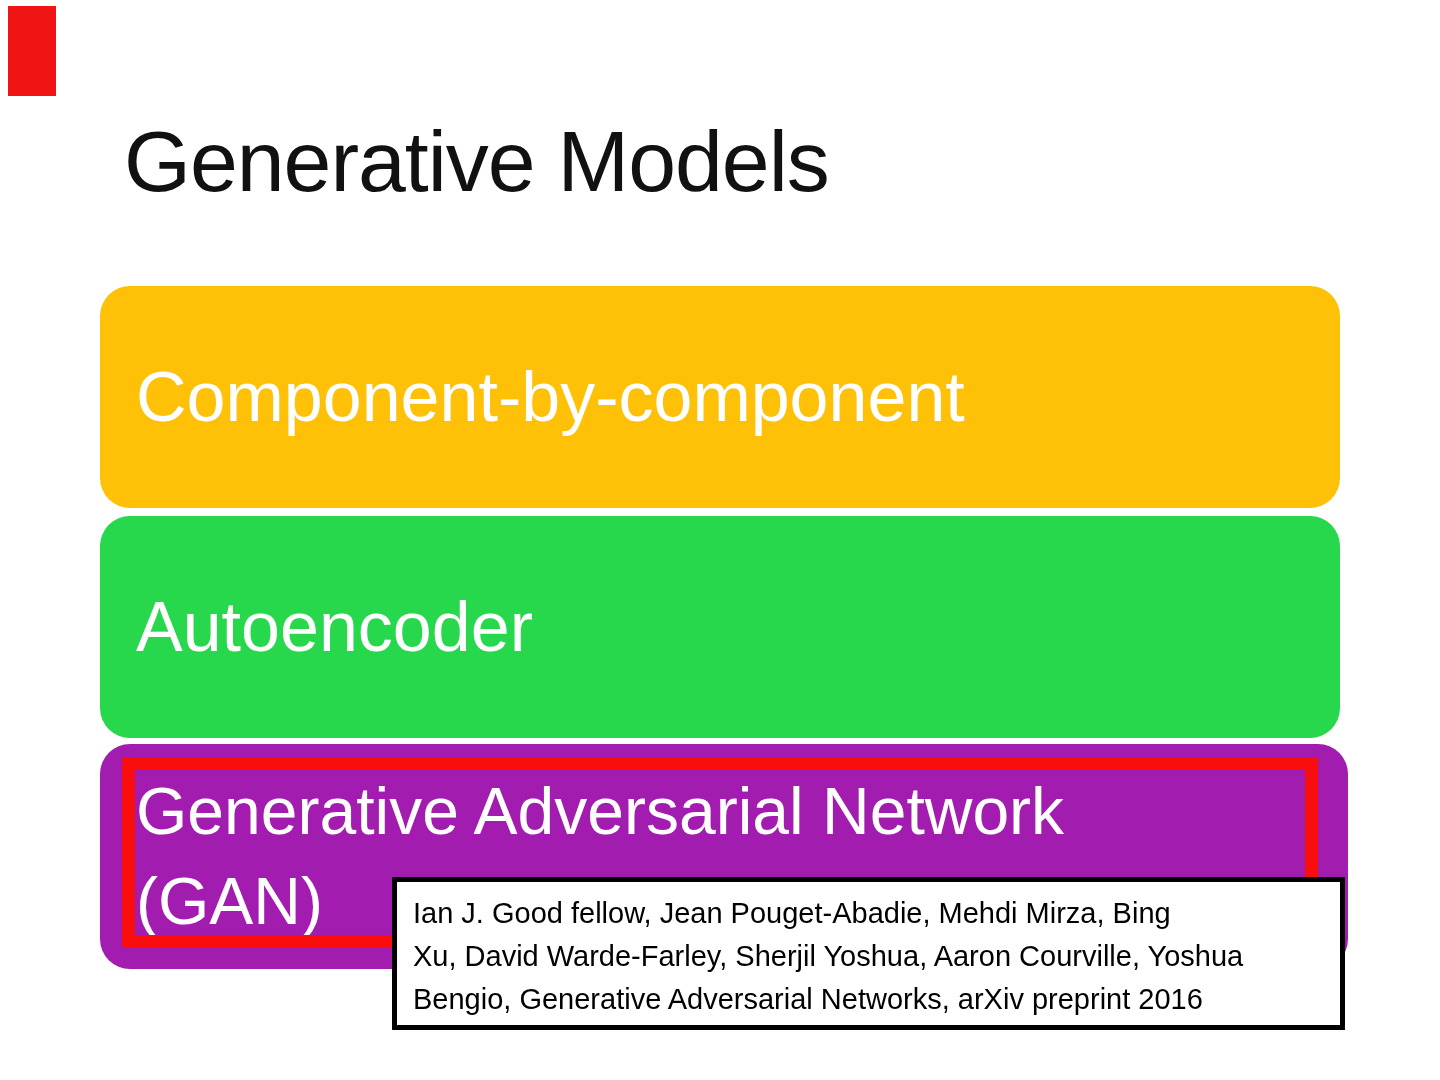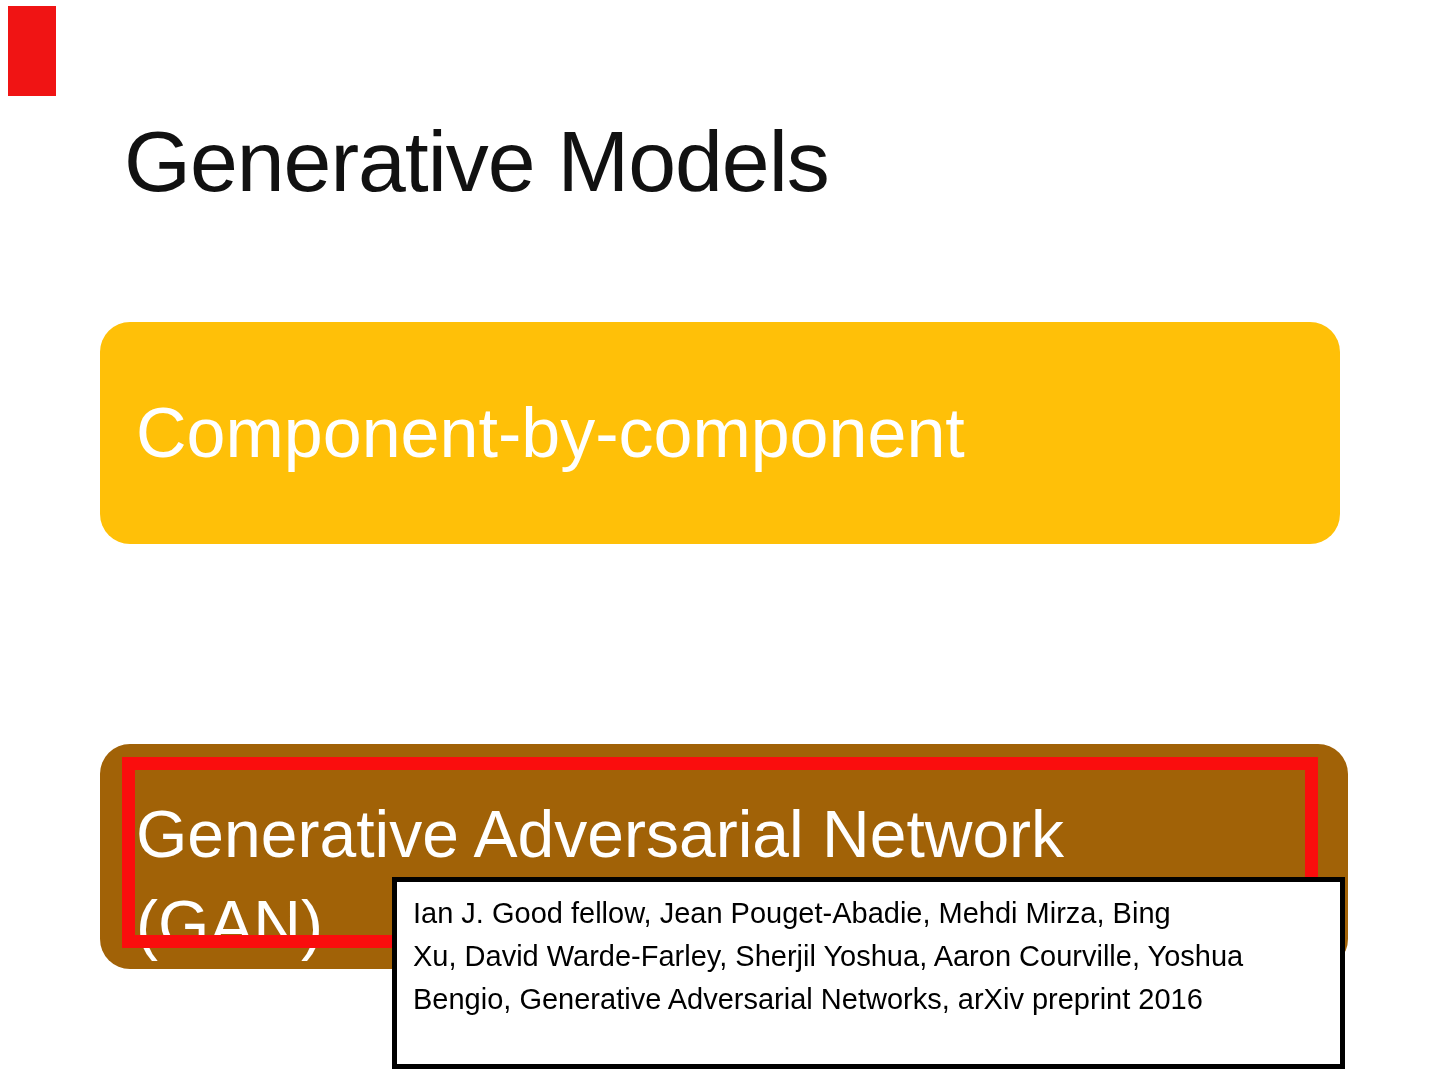--- a/index.html
+++ b/index.html
@@ -35,21 +35,21 @@
   }
   .box {
     position: absolute;
     left: 100px;
     width: 1240px;
     height: 222px;
     border-radius: 30px;
     display: flex;
     align-items: center;
   }
-  .box-orange { top: 286px; margin-top: 36px; }
+  .box-orange { top: 286px; }
   .box-green  { top: 516px; }
   .box-blue   { top: 744px; width: 1248px; height: 225px; align-items: flex-start; }
   .box-label {
     padding-left: 36px;
     font-size: 70px;
     font-weight: 400;
     color: #ffffff;
     line-height: 1.1;
     white-space: nowrap;
   }
@@ -72,21 +72,21 @@
     border-width: 13px;
     box-sizing: border-box;
     background: transparent;
     z-index: 3;
   }
   .citation {
     position: absolute;
     left: 392px;
     top: 877px;
     width: 953px;
-    height: 192px;
+    height: 153px;
     box-sizing: border-box;
     background: #ffffff;
     border: 5px solid #000000;
     padding: 10px 16px;
     z-index: 4;
   }
   .citation-line {
     font-size: 29px;
     line-height: 43px;
     color: #000000;
@@ -99,22 +99,25 @@
 <div class="slide">
 
   <div class="corner-bar" style="background-color: rgb(240, 20, 20);"></div>
 
   <h1 class="title">Generative Models</h1>
 
   <div class="box box-orange" style="background-color: rgb(255, 192, 8);">
     <span class="box-label">Component-by-component</span>
   </div>
 
+  <div class="box box-green" style="background-color: rgb(39, 216, 76);">
+    <span class="box-label">Autoencoder</span>
+  </div>
 
-  <div class="box box-blue" style="background-color: #a16207; align-items: flex-end;">
+  <div class="box box-blue" style="background-color: #a21caf;">
     <span class="gan-label">Generative Adversarial Network (GAN)</span>
   </div>
 
   <div class="red-outline" style="border-color: rgb(250, 13, 13);"></div>
 
   <div class="citation">
     <div class="citation-line">Ian J. Good fellow, Jean Pouget-Abadie, Mehdi Mirza, Bing</div>
     <div class="citation-line">Xu, David Warde-Farley, Sherjil Yoshua, Aaron Courville, Yoshua</div>
     <div class="citation-line">Bengio, Generative Adversarial Networks, arXiv preprint 2016</div>
   </div>

